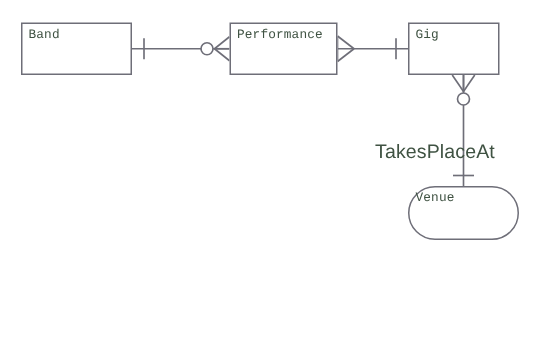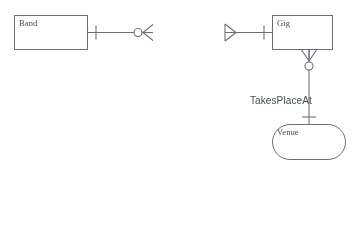--- a/index.html
+++ b/index.html
@@ -28,31 +28,31 @@
   .entity-box {
     position: absolute;
     box-sizing: border-box;
     background: #ffffff;
     border: 1px solid #6e6e78;
   }
   .entity-label {
     position: absolute;
     left: 4px;
     top: 2px;
-    font-family: Liberation Serif, serif;
+    font-family: Liberation Mono, monospace;
     font-size: 8.5px;
     line-height: 10px;
     color: #3f5242;
     white-space: nowrap;
     letter-spacing: 0.1px;
   }
   .rel-label {
     position: absolute;
     font-family: "Liberation Sans", sans-serif;
-    font-size: 10px;
+    font-size: 13px;
     line-height: 9px;
     color: #3f5242;
     white-space: nowrap;
     letter-spacing: 0.1px;
   }
 </style>
 </head>
 <body>
 
 <div id="canvas">
@@ -100,20 +100,23 @@
       <circle cx="309" cy="66" r="4" fill="#ffffff" stroke="#6e6e78" stroke-width="1.1"></circle>
 
       <line x1="302" y1="117" x2="316" y2="117" stroke="#6e6e78" stroke-width="1.1"></line>
     </g>
   </svg>
 
   <div class="entity-box" style="left:14px; top:15px; width:74px; height:35px;">
     <span class="entity-label">Band</span>
   </div>
 
+  <div class="entity-box" style="left:153px; top:15px; width:72px; height:35px;">
+    <span class="entity-label">Performance</span>
+  </div>
 
   <div class="entity-box" style="left:272px; top:15px; width:61px; height:35px;">
     <span class="entity-label">Gig</span>
   </div>
 
   <div class="entity-box" style="left:272px; top:124px; width:74px; height:36px;border-radius:18px;">
     <span class="entity-label">Venue</span>
   </div>
 
   <span class="rel-label" style="left:250px; top:96px;">TakesPlaceAt</span>

